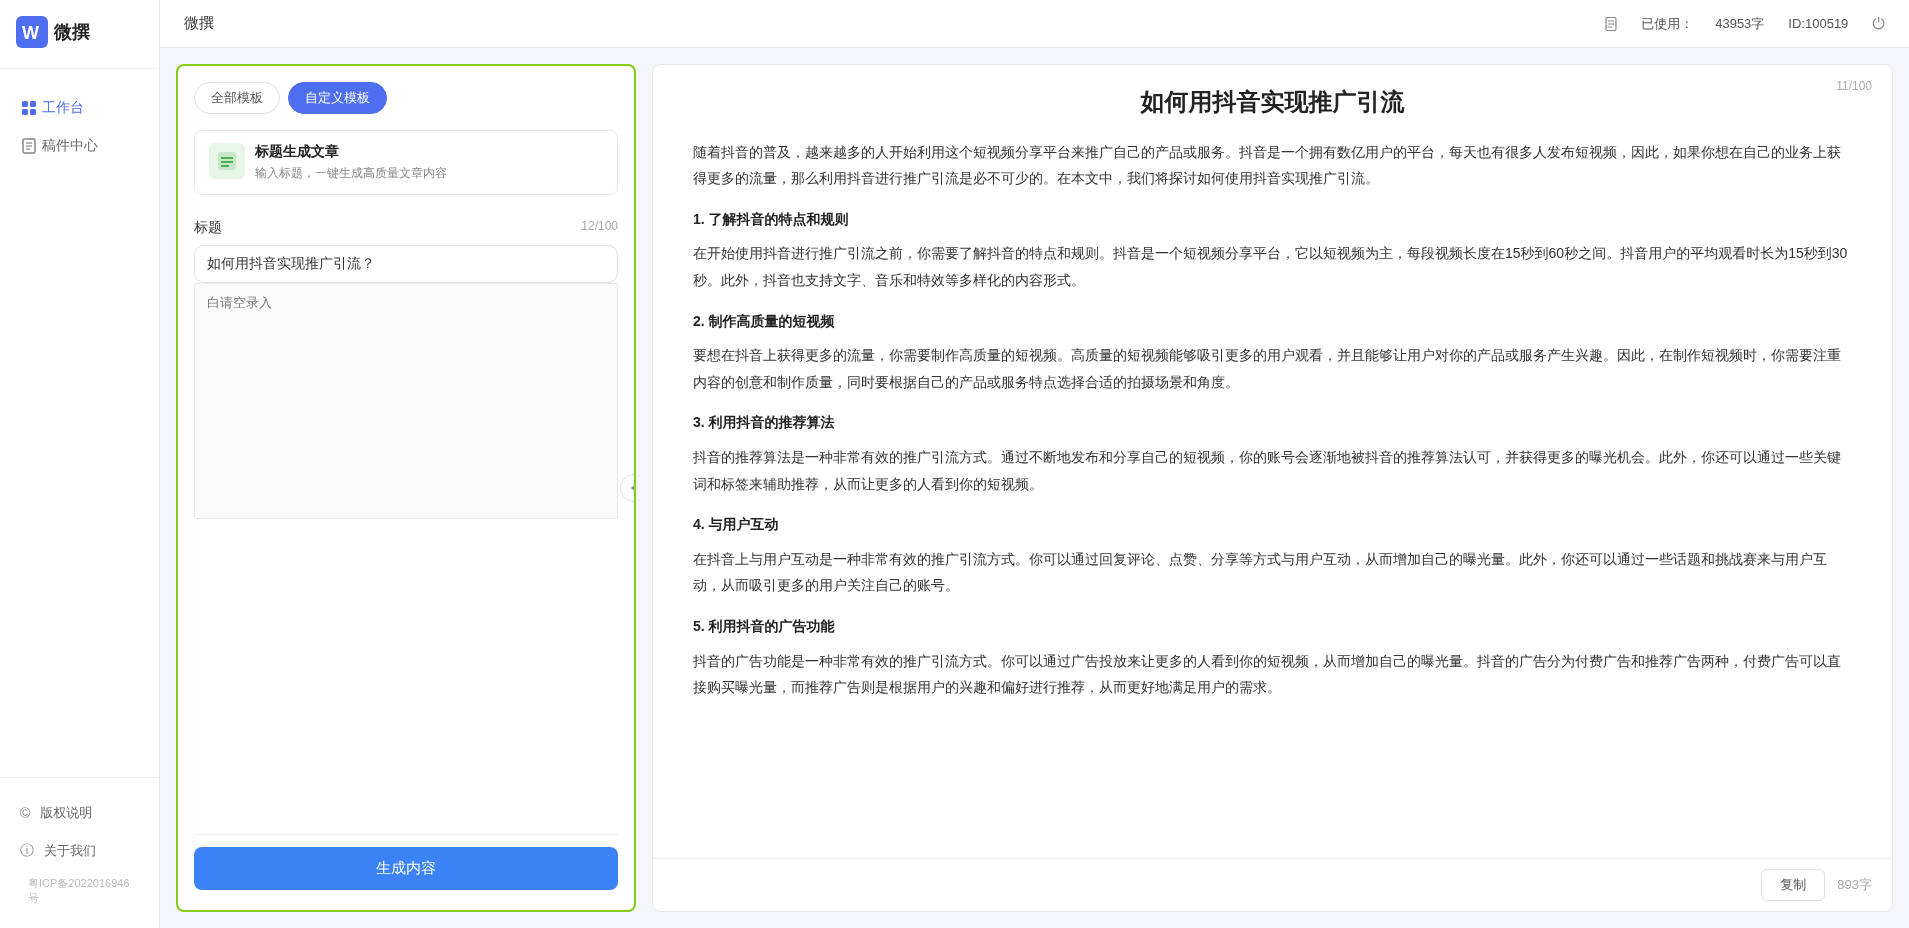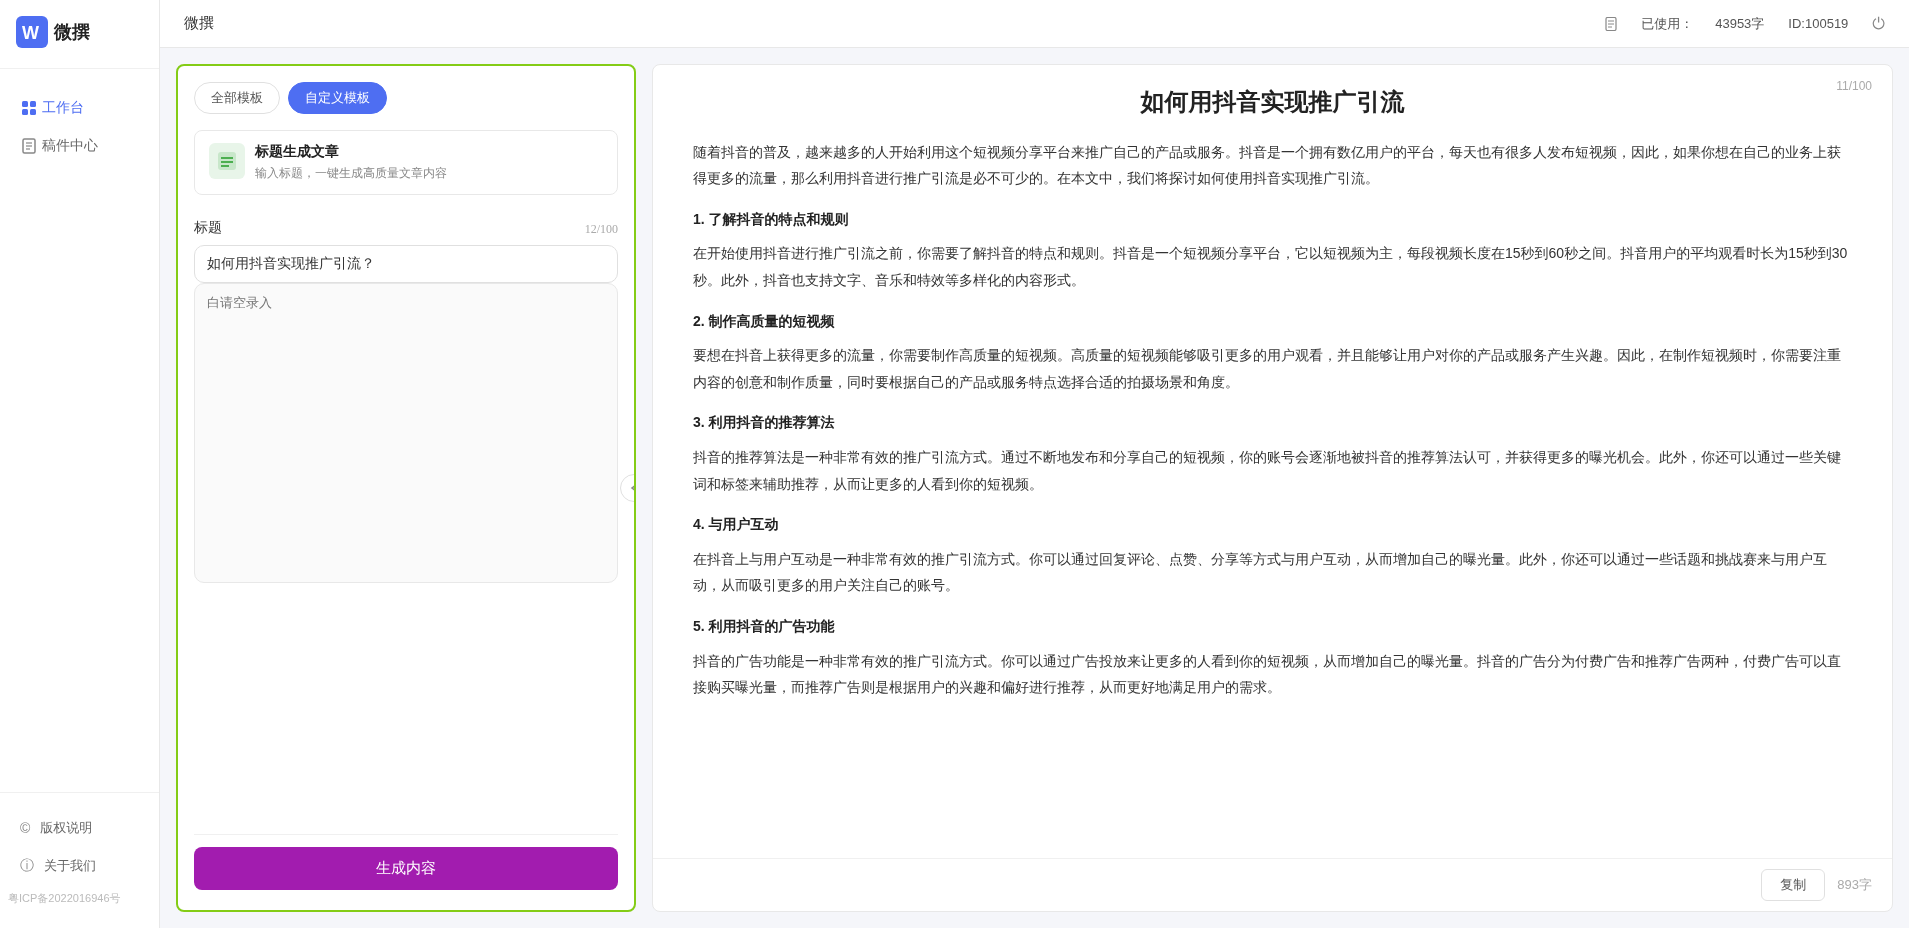--- a/index.html
+++ b/index.html
@@ -55,21 +55,21 @@
     .bottom-item {
       display: flex;
       align-items: center;
       gap: 10px;
       padding: 10px 20px;
       cursor: pointer;
       color: #666;
       font-size: 13px;
     }
     .icp-text {
-      padding: 6px 8px;
+      padding: 6px 28px;
       font-size: 11px;
       color: #bbb;
     }
 
     
     .main {
       flex: 1;
       display: flex;
       flex-direction: column;
       overflow: hidden;
@@ -179,60 +179,59 @@
     .card-desc { font-size: 12px; color: #888; }
 
     .form-section {
       padding: 0 16px;
       flex: 1;
       overflow-y: auto;
     }
     .form-label-row {
       display: flex;
       justify-content: space-between;
-      align-items: flex-end;
+      align-items: flex-start;
       margin-bottom: 8px;
       margin-top: 8px;
-      font-family: Liberation Serif, serif;
     }
     .form-label { font-size: 14px; color: #333; font-weight: 500; }
     .char-count { font-size: 12px; color: #aaa; margin-left: 12px; }
     .form-input {
       width: 100%;
       border: 1px solid #e0e0e0;
       border-radius: 10px;
       padding: 10px 12px;
       font-size: 14px;
       color: #333;
       outline: none;
       resize: none;
       font-family: inherit;
     }
     .form-textarea {
       width: 100%;
       border: 1px solid #e8e8e8;
-      border-radius: 10px;
+      border-radius: 2px;
       padding: 10px 12px;
       font-size: 13px;
       color: #aaa;
       outline: none;
       resize: none;
-      height: 300px;
+      height: 236px;
       background: #fafafa;
       font-family: inherit;
     }
 
     .form-bottom {
       padding: 12px 16px 20px 16px;
     }
     .divider { height: 1px; background: #f0f0f0; margin-bottom: 12px; }
     .generate-btn {
       width: 100%;
       padding: 12px;
-      background: #a21caf;
+      background: #3b82f6;
       color: #fff;
       border: none;
       border-radius: 8px;
       font-size: 15px;
       cursor: pointer;
       font-family: inherit;
       font-weight: 500;
     }
 
     

